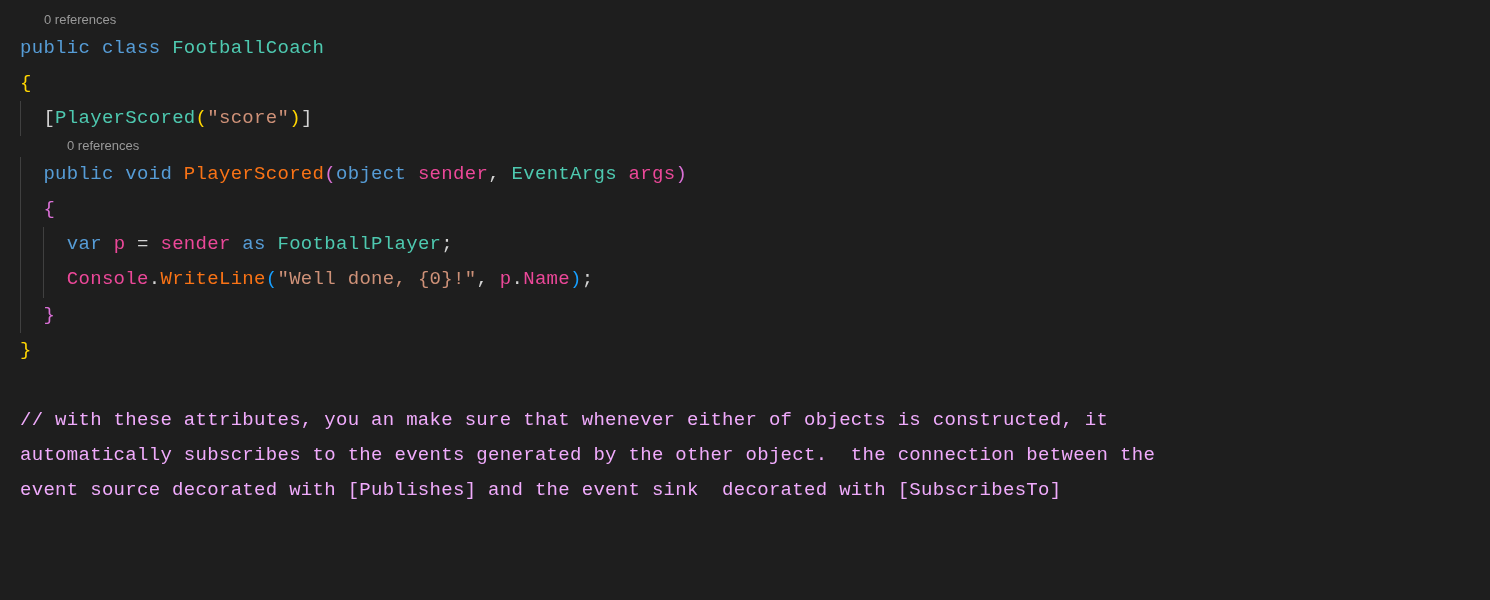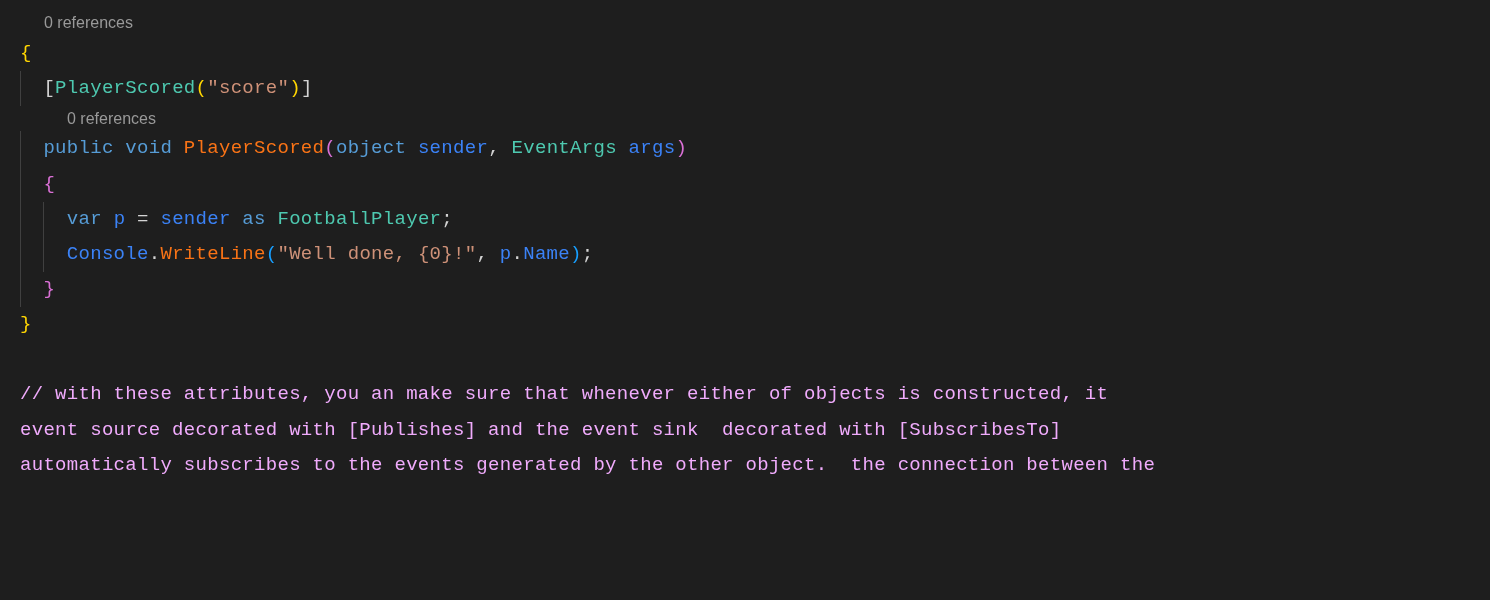--- a/index.html
+++ b/index.html
@@ -15,55 +15,56 @@
     padding: 10px 20px 20px 20px;
     color: #d4d4d4;
     width: 1490px;
     height: 600px;
     overflow: hidden;
     letter-spacing: 0.3px;
   }
   .codelens {
     color: #999999;
     font-family: -apple-system, BlinkMacSystemFont, 'Segoe UI', sans-serif;
-    font-size: 16px;
+    font-size: 13px;
     line-height: 1.6;
     letter-spacing: 0;
   }
   .line {
     white-space: pre;
   }
   .indent-guide {
     border-left: 1px solid #404040;
     display: inline-block;
     height: 1.85em;
     vertical-align: top;
     margin-right: -1px;
   }
   .kw { color: #569cd6; }
   .type { color: #4ec9b0; }
   .method { color: #f97316; }
-  .var { color: #3b82f6; text-align: right; }
+  .var { color: #ec4899; text-align: right; }
   .str { color: #ce9178; }
   .punct { color: #d4d4d4; }
   .brace-yellow-open { color: #ffd602; }
   .brace-yellow { color: #ffd602; }
   .brace-purple { color: #da70d6; }
   .brace-blue { color: #179fff; }
   .comment { color: #f0abfc; }
   .pad1 { padding-left: 24px; }
   .pad2 { padding-left: 47px; }
 </style>
 </head>
 <body>
 
 <div>
 
   <div class="codelens pad1">0 references</div>
 
+  <div class="line"><span class="kw">public</span><span> </span><span class="kw">class</span><span> </span><span class="type">FootballCoach</span></div>
 
   <div class="line"><span class="brace-yellow-open">{</span></div>
 
   <div class="line"><span class="indent-guide"></span>  <span class="punct">[</span><span class="type">PlayerScored</span><span class="brace-yellow">(</span><span class="str">"score"</span><span class="brace-yellow">)</span><span class="punct">]</span></div>
 
   <div class="codelens pad2">0 references</div>
 
   <div class="line"><span class="indent-guide"></span>  <span class="kw">public</span><span> </span><span class="kw">void</span><span> </span><span class="method">PlayerScored</span><span class="brace-purple">(</span><span class="kw">object</span><span> </span><span class="var">sender</span><span class="punct">,</span><span> </span><span class="type">EventArgs</span><span> </span><span class="var">args</span><span class="brace-purple">)</span></div>
 
   <div class="line"><span class="indent-guide"></span>  <span class="brace-purple">{</span></div>
@@ -72,16 +73,16 @@
 
   <div class="line"><span class="indent-guide"></span>  <span class="indent-guide"></span>  <span class="var">Console</span><span class="punct">.</span><span class="method">WriteLine</span><span class="brace-blue">(</span><span class="str">"Well done, {0}!"</span><span class="punct">,</span><span> </span><span class="var">p</span><span class="punct">.</span><span class="var">Name</span><span class="brace-blue">)</span><span class="punct">;</span></div>
 
   <div class="line"><span class="indent-guide"></span>  <span class="brace-purple">}</span></div>
 
   <div class="line"><span class="brace-yellow-open">}</span></div>
 
   <div class="line">&nbsp;</div>
 
   <div class="line comment">// with these attributes, you an make sure that whenever either of objects is constructed, it </div>
+  <div class="line comment">automatically subscribes to the events generated by the other object.  the connection between the </div>
   <div class="line comment">event source decorated with [Publishes] and the event sink  decorated with [SubscribesTo]</div>
-  <div class="line comment">automatically subscribes to the events generated by the other object.  the connection between the </div>
 
 </div>
 
 </body></html>

